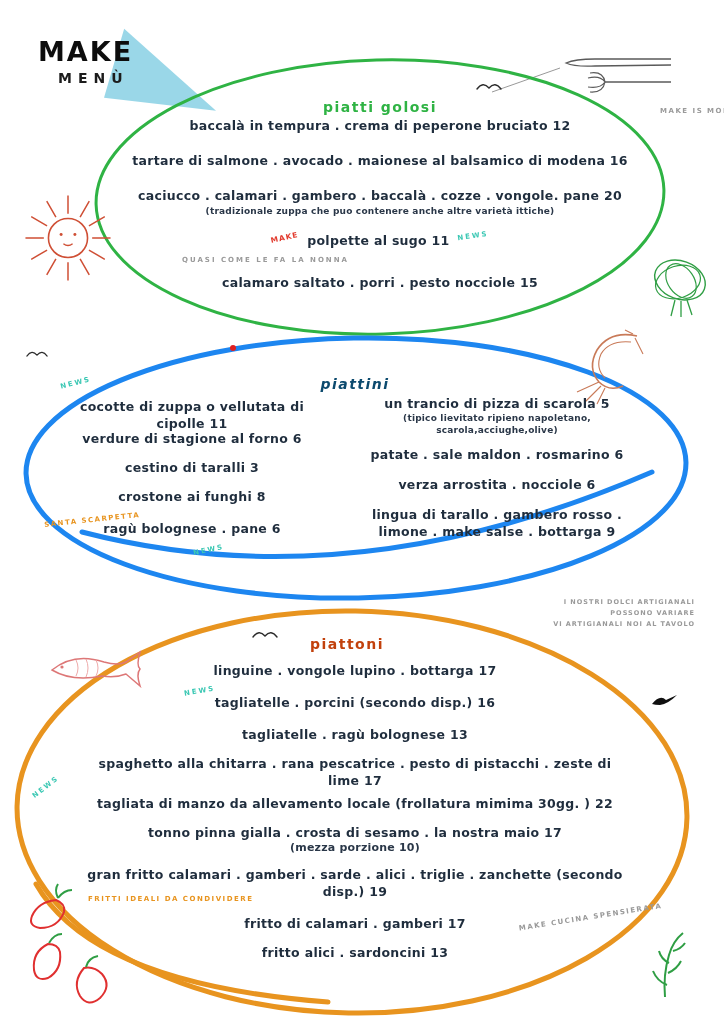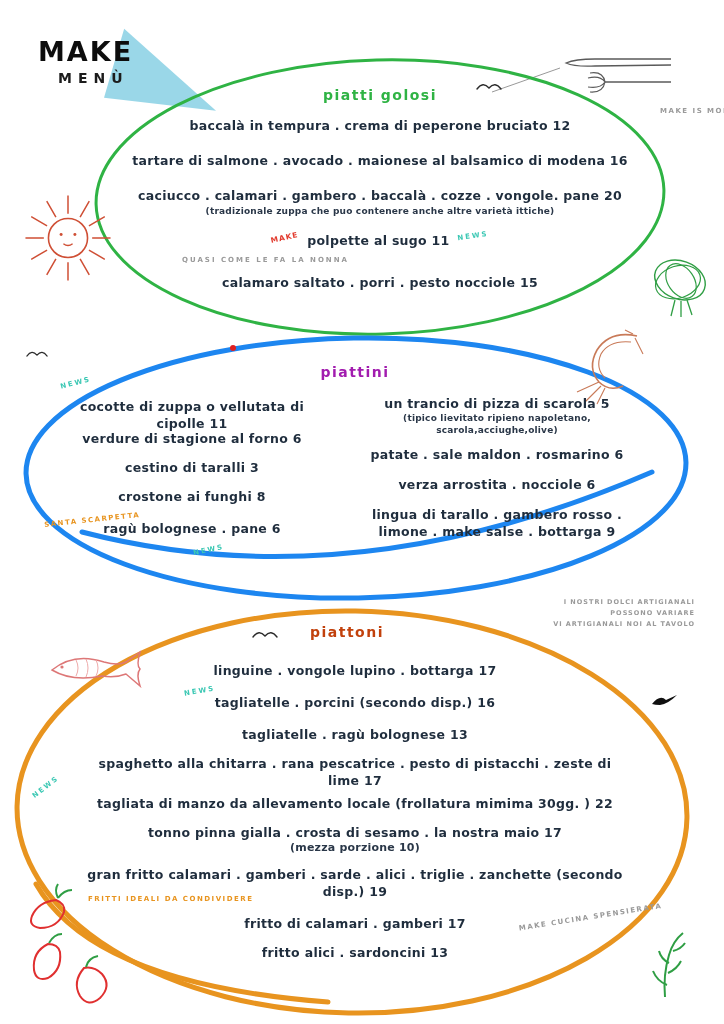--- a/index.html
+++ b/index.html
@@ -5,23 +5,23 @@
   * { margin:0; padding:0; box-sizing:border-box; }
   html,body { background:#ffffff; }
   body { font-family:"DejaVu Sans", sans-serif; }
   .page { position:relative; width:724px; height:1024px; background:#fff; overflow:hidden;border-radius:6px; }
   .abs { position:absolute; }
 
   .logo { position:absolute; left:38px; top:36px; font-size:27px; font-weight:900; letter-spacing:2px; color:#0d0d0d; }
   .logo-sub { position:absolute; left:58px; top:70px; font-size:14px; font-weight:700; letter-spacing:6px; color:#1c1c1c; }
   .triangle { position:absolute; left:104px; top:26px; width:112px; height:92px; background:#8fd3e5; clip-path:polygon(18% 3%, 100% 92%, 0% 78%); opacity:.9; }
 
-  .section-title { position:absolute; text-align:center; font-weight:800; font-size:14px; letter-spacing:1.5px; }
+  .section-title { position:absolute; text-align:center; font-weight:800; font-size:14px; letter-spacing:1.5px;margin-top:12px; }
   .t-green  { color:#2fb344; }
-  .t-blue   { color:#a21caf; }
+  .t-blue   { color:#0c4a6e;font-style:italic; }
   .t-orange { color:#c2410c; }
 
   .item { position:absolute; text-align:center; font-weight:700; font-size:12.5px; line-height:17px; letter-spacing:.3px; color:#1f2d3d; }
   .note { position:absolute; text-align:center; font-weight:700; font-size:9px;   line-height:12px; letter-spacing:.2px; color:#2a3748; }
 
   .tiny { position:absolute; font-weight:700; font-size:7px; letter-spacing:2px; white-space:nowrap; }
   .teal   { color:#3cc8b4; }
   .orlbl  { color:#e8941f; letter-spacing:1.5px; }
   .gray   { color:#9a9a9a;padding-left:32px; }
 

